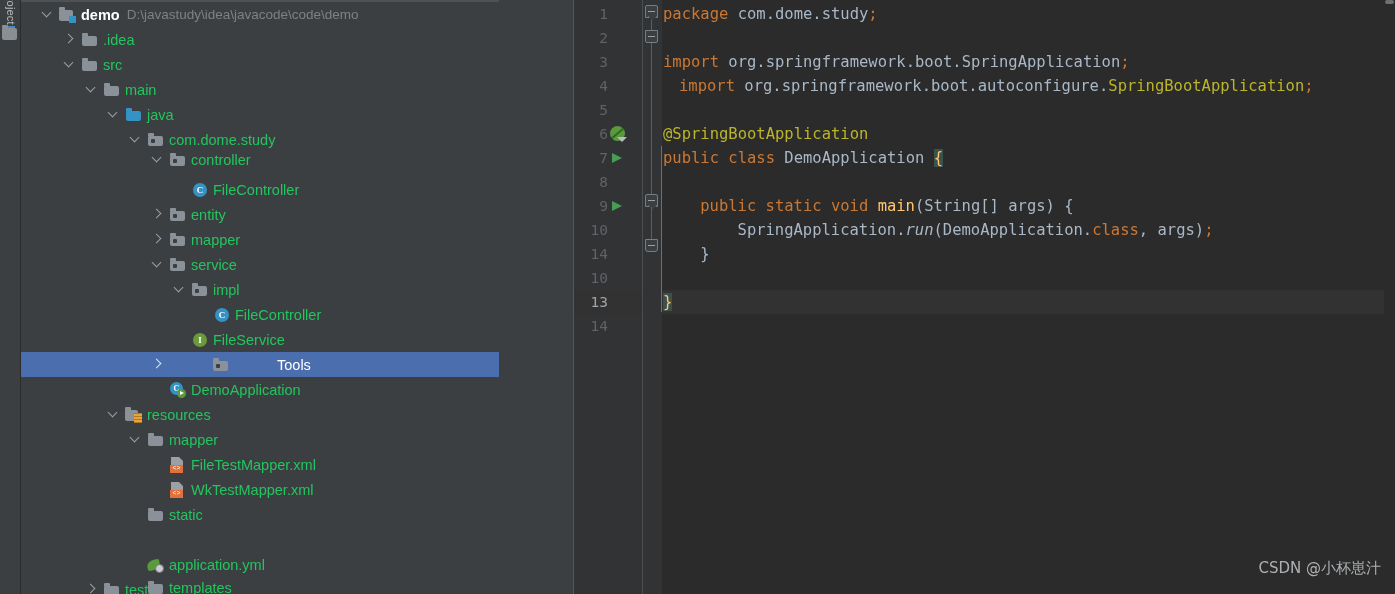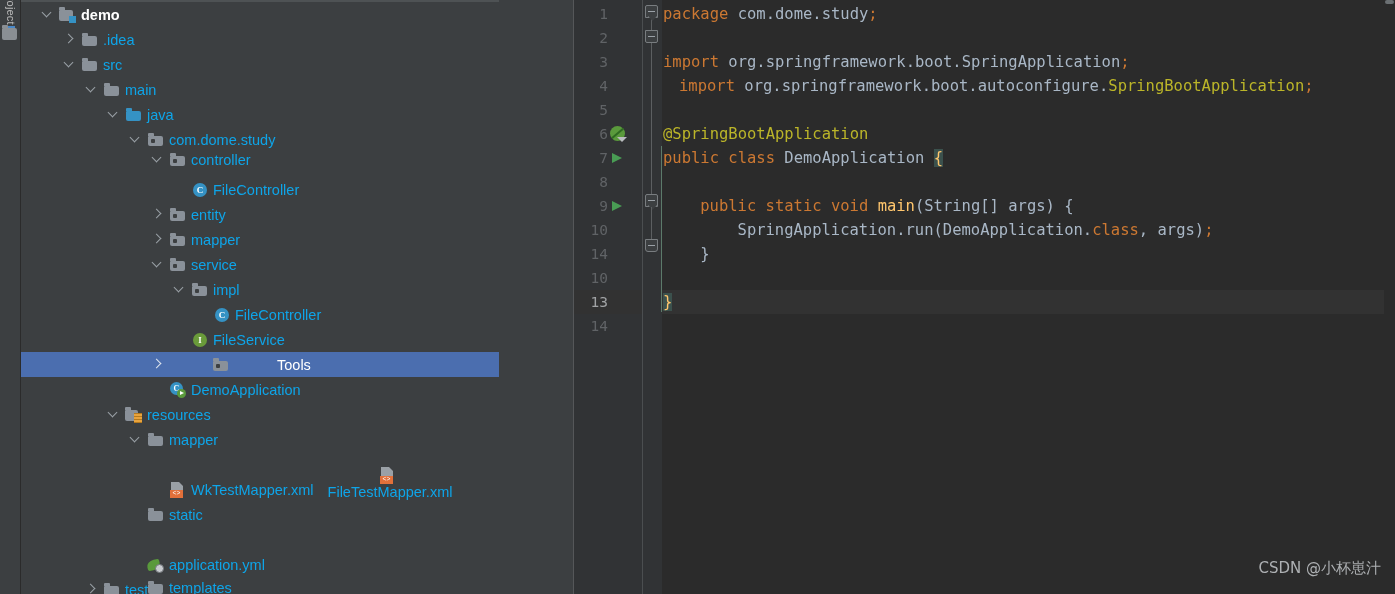--- a/index.html
+++ b/index.html
@@ -99,21 +99,21 @@
     left: 0;
     width: 478px;
     height: 25px;
     display: flex;
     align-items: center;
     white-space: nowrap;
     font-size: 14.5px;
     color: #a9b7c6;
   }
   .row.selected { background: #4b6eaf; }
-  .row .label { color: #0ea5e9; }
+  .row .label { color: #22c55e; }
   .row.selected .label { color: #ffffff; }
   .row .label-bold { font-weight: bold; color: #ffffff; }
   .row .path { color: #808080; font-size: 13.5px; margin-left: 7px; }
 
   
   .twisty {
     position: relative;
     width: 15px; height: 15px;
     flex: 0 0 15px;
     margin-right: 3px;
@@ -436,21 +436,21 @@
     white-space: pre;
     font-family: "DejaVu Sans Mono", "Liberation Mono", monospace;
     font-size: 15.5px;
     color: #a9b7c6;
   }
   .kw      { color: #cc7832; }
   .ident   { color: #a9b7c6; }
   .anno    { color: #bbb529; }
   .cname   { color: #a9b7c6; }
   .method  { color: #ffc66d; }
-  .italic  { }
+  .italic  { font-style: italic; }
   .semi    { color: #cc7832; }
   .brace-hl {
     color: #ffc66d;
     background: #3b514d;
   }
 
   
   .scroll-track {
     position: absolute;
     right: 0; top: 0;
@@ -494,20 +494,21 @@
           <div class="row" style="top: 2px; padding-left: 20px;">
             <span class="twisty open">
               <i></i>
             </span>
             <span class="ico module">
               <span class="ftab"></span>
               <span class="fbody"></span>
               <span class="badge"></span>
             </span>
             <span class="label label-bold">demo</span>
+            <span class="path">D:\javastudy\idea\javacode\code\demo</span>
           </div>
           <div class="row" style="top: 27px; padding-left: 42px;">
             <span class="twisty closed">
               <i></i>
             </span>
             <span class="ico folder">
               <span class="ftab"></span>
               <span class="fbody"></span>
             </span>
             <span class="label">.idea</span>
@@ -662,21 +663,21 @@
           <div class="row" style="top: 427px; padding-left: 108px;">
             <span class="twisty open">
               <i></i>
             </span>
             <span class="ico folder">
               <span class="ftab"></span>
               <span class="fbody"></span>
             </span>
             <span class="label">mapper</span>
           </div>
-          <div class="row" style="top: 452px; padding-left: 130px; flex-direction: column;">
+          <div class="row" style="top: 452px; padding-left: 130px;">
             <span class="twisty none"></span>
             <span class="ico xml">
               <span class="page"></span>
               <span class="tagbox">&lt;&gt;</span>
             </span>
             <span class="label">FileTestMapper.xml</span>
           </div>
           <div class="row" style="top: 477px; padding-left: 130px;">
             <span class="twisty none"></span>
             <span class="ico xml">

